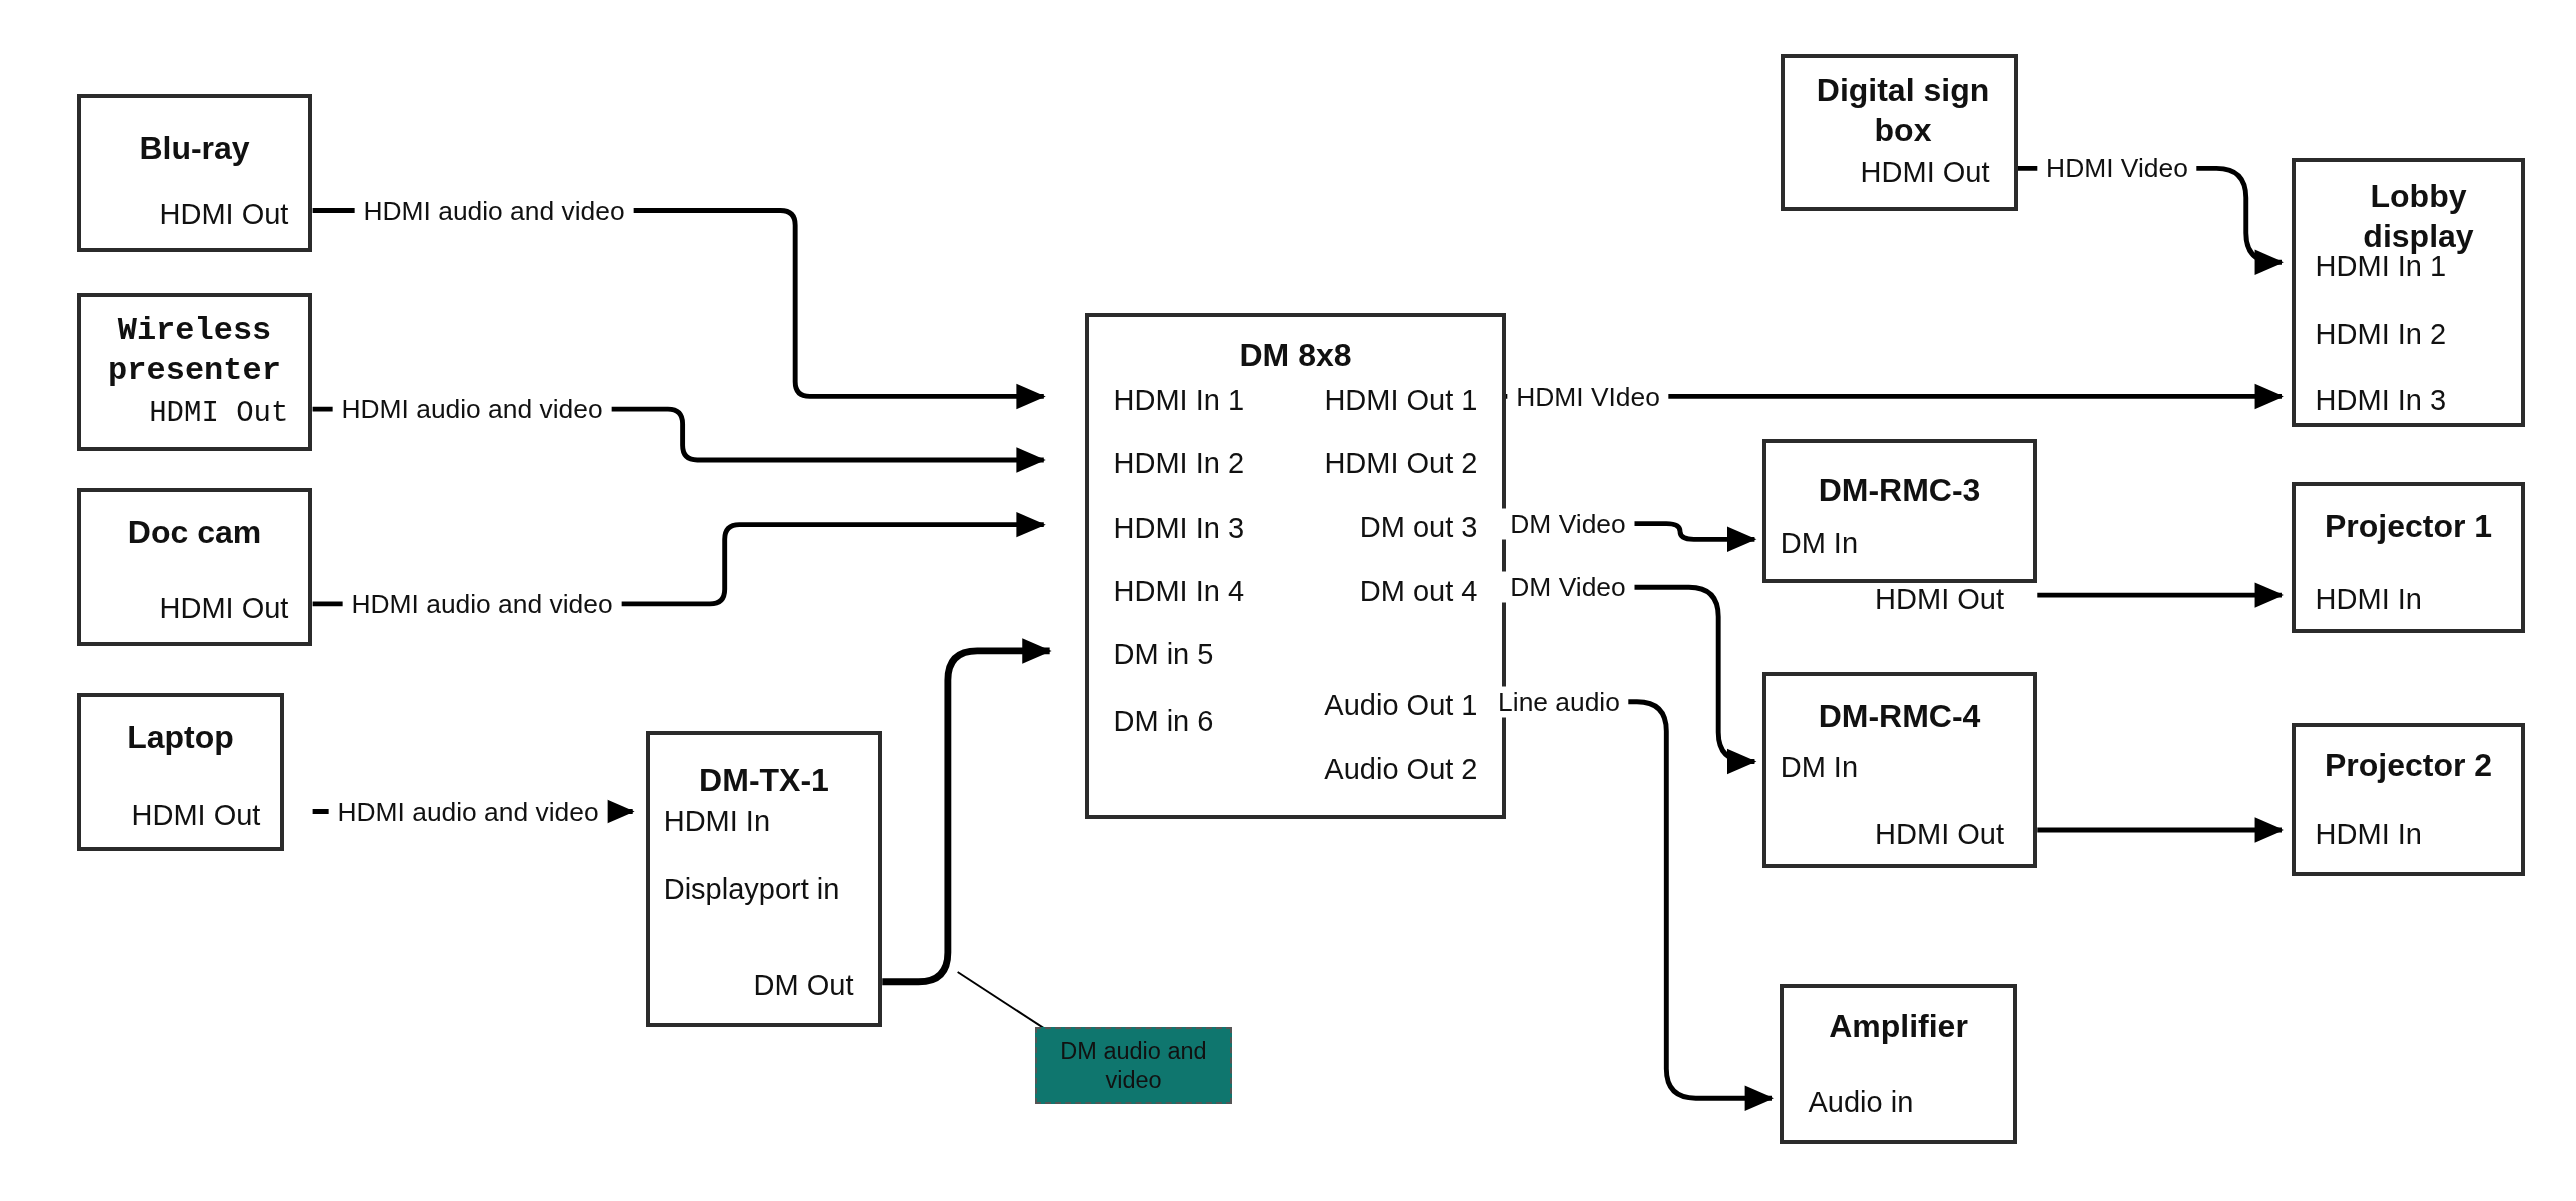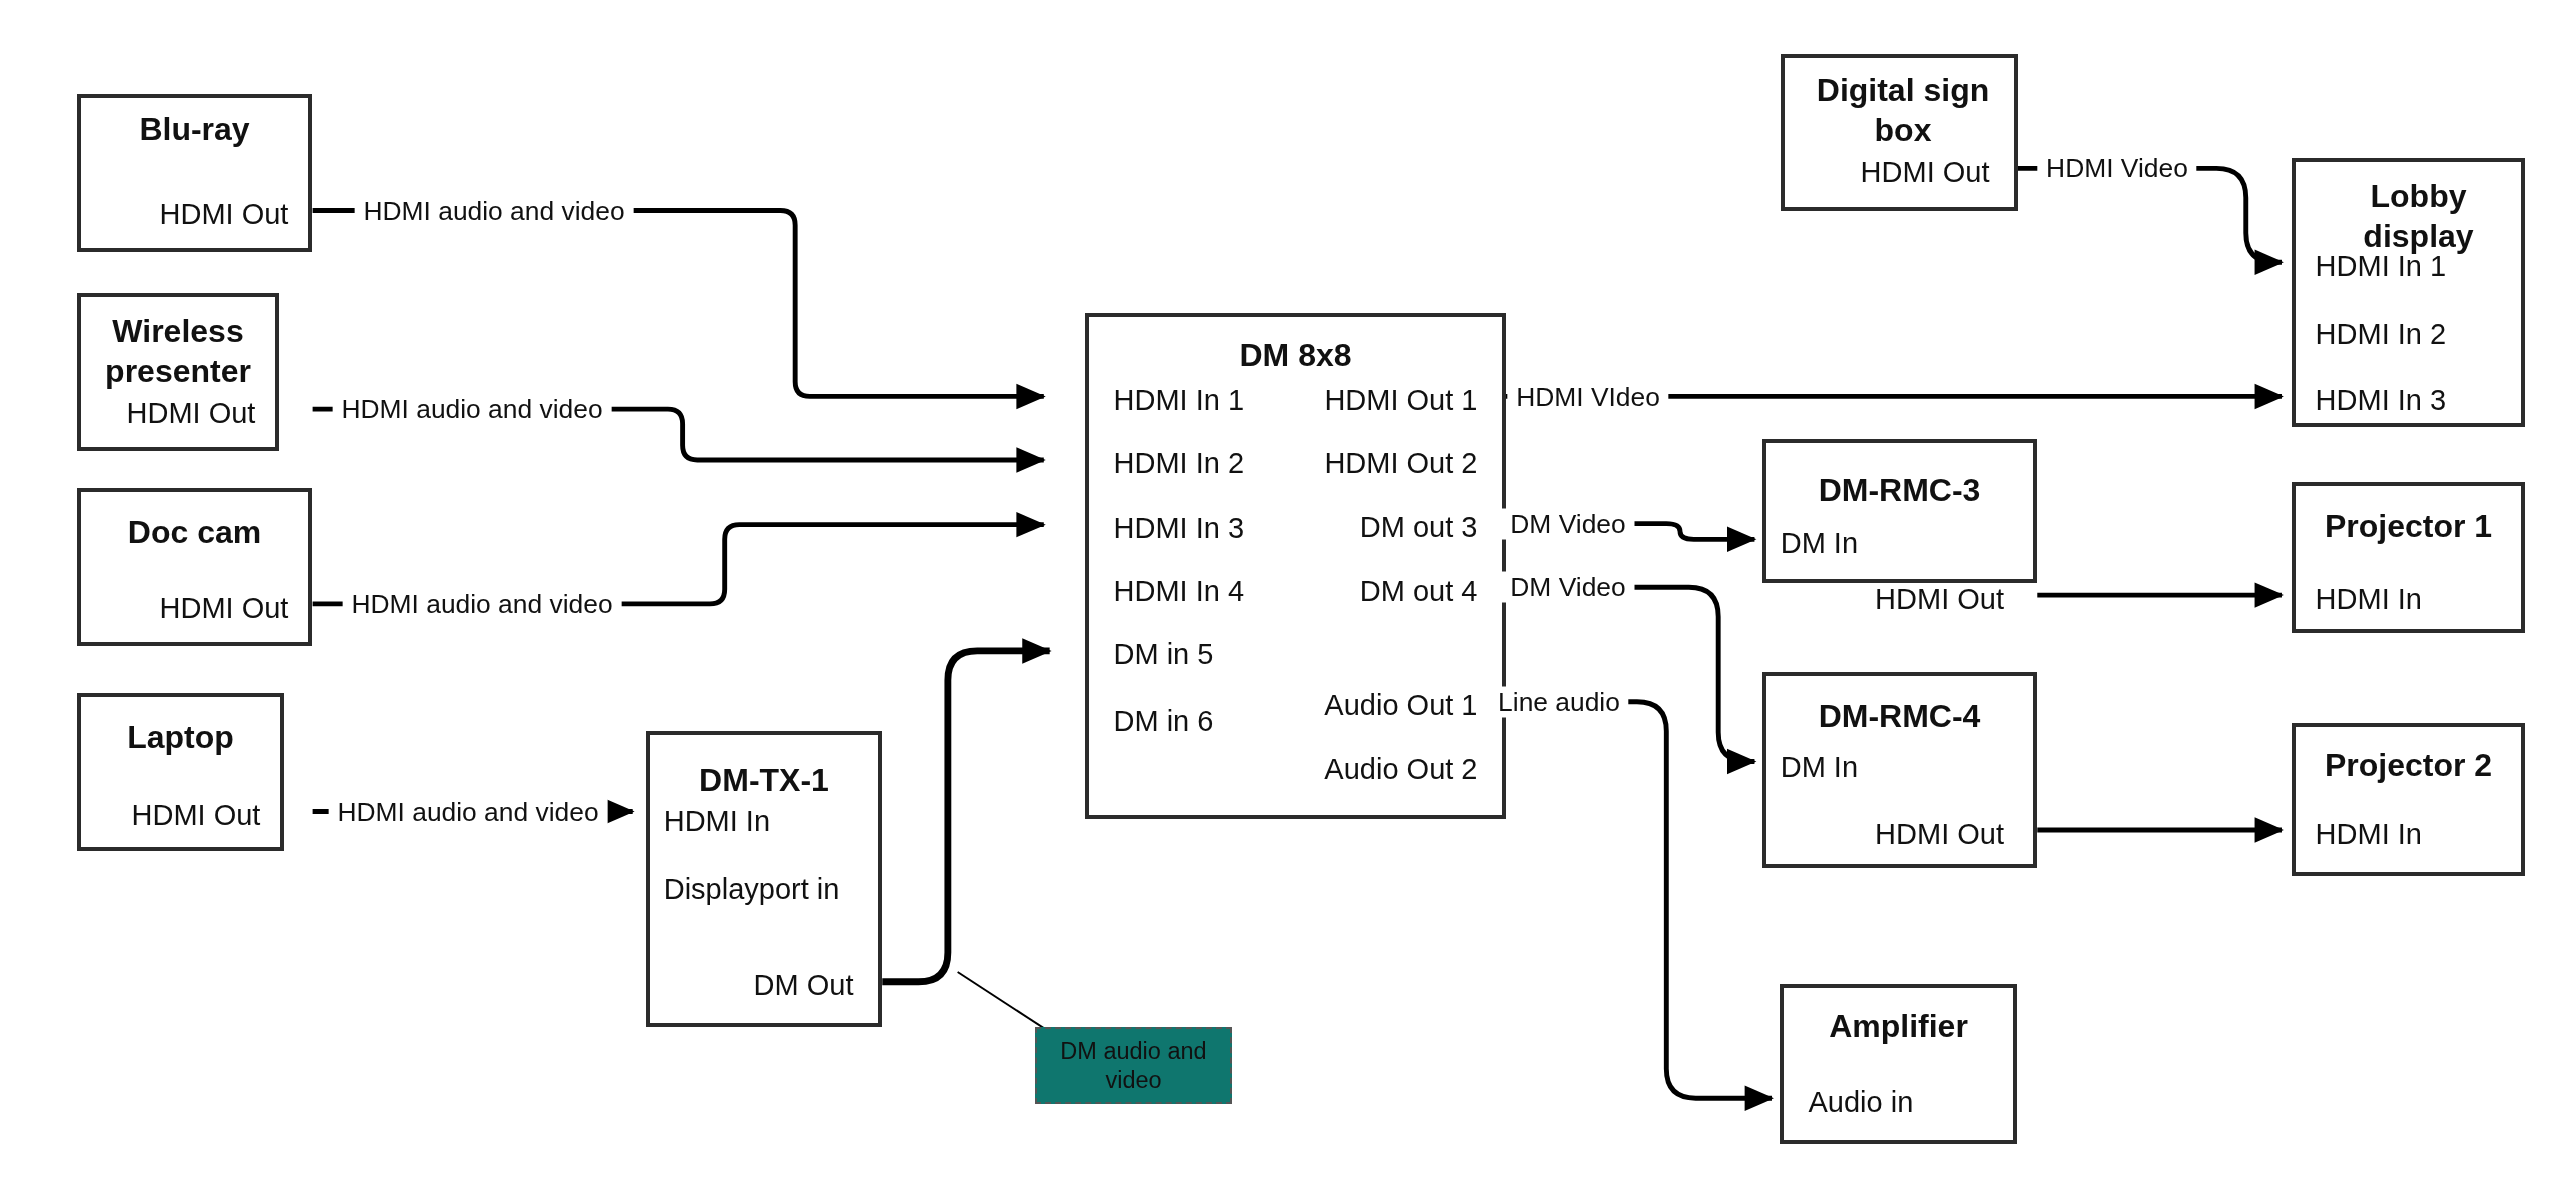--- a/index.html
+++ b/index.html
@@ -76,25 +76,25 @@
       <path d="M 1510 535 H 1702 Q 1716 535 1716 543 Q 1716 551 1730 551 H 1792" marker-end="url(#arrow)"></path>
       <path d="M 1510 600 H 1725 Q 1755 600 1755 630 V 748 Q 1755 778 1785 778 H 1792" marker-end="url(#arrow)"></path>
       <path d="M 1510 717 H 1672 Q 1702 717 1702 747 V 1092 Q 1702 1122 1732 1122 H 1810" marker-end="url(#arrow)"></path>
       <path d="M 2081 608 H 2331" marker-end="url(#arrow)"></path>
       <path d="M 2081 848 H 2331" marker-end="url(#arrow)"></path>
       <path stroke-width="2" d="M 978 993 L 1070 1053"></path>
     </g>
   </svg>
 
   <div class="node" style="left:77px;top:94px;width:235px;height:158px;">
-    <div class="title" style="padding-top:11px;">Blu-ray</div>
+    <div class="title" style="padding-top:30px;">Blu-ray</div>
     <span class="port" style="top:100px;right:19.6px;">HDMI Out</span>
   </div>
 
-  <div class="node" style="left:77px;top:293px;width:202px;height:158px;">
+  <div class="node" style="left:77px;top:293px;width:235px;height:158px;font-family:Liberation Mono, monospace;">
     <div class="title" style="padding-top:13.7px;">
       <div>Wireless</div>
       <div>presenter</div>
     </div>
     <span class="port" style="top:100px;right:19.6px;">HDMI Out</span>
   </div>
 
   <div class="node" style="left:77px;top:488px;width:235px;height:158px;">
     <div class="title" style="padding-top:19.6px;">Doc cam</div>
     <span class="port" style="top:100px;right:19.6px;">HDMI Out</span>

